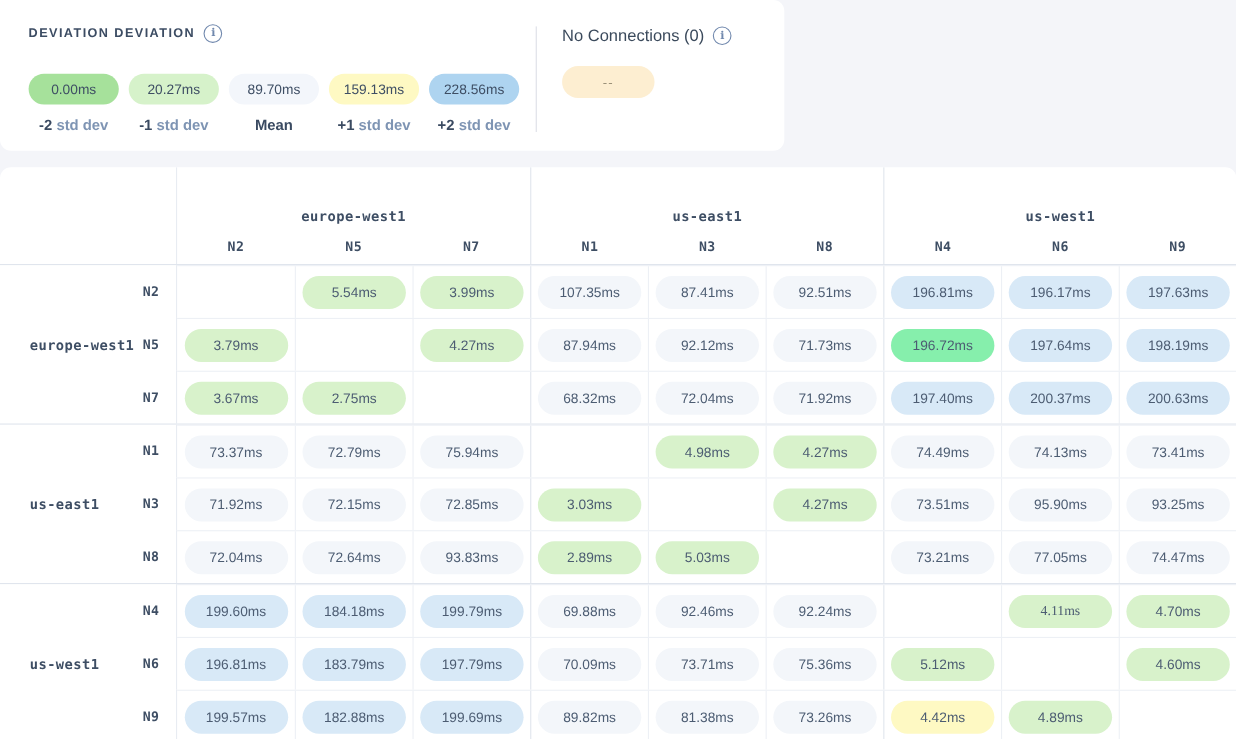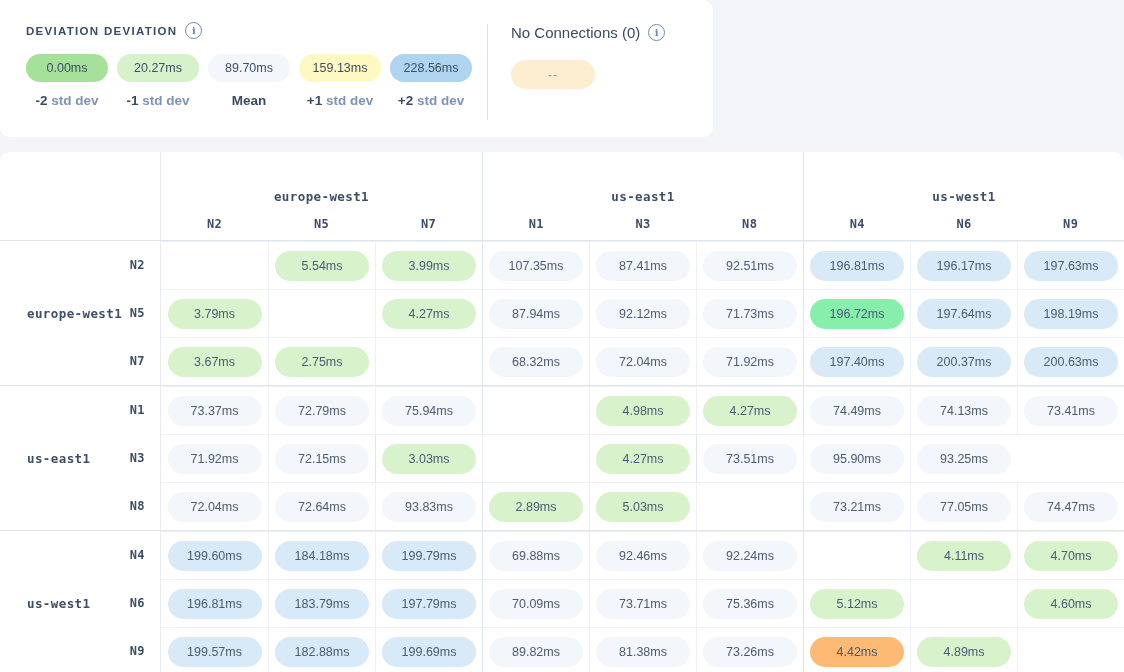--- a/index.html
+++ b/index.html
@@ -23,21 +23,21 @@
   .sd-title {
     font-size: 11.5px; font-weight: 700; letter-spacing: 1.3px;
     color: #3c4c63;
   }
   .info {
     width: 17px; height: 17px; border: 1.4px solid #7088ad; border-radius: 50%;
     color: #7088ad; font-size: 10px; font-weight: 700;
     display: inline-flex; align-items: center; justify-content: center;
     font-family: "DejaVu Serif", serif; cursor: pointer;
   }
-  .pills-row { display: flex; gap: 9px; margin-top: 15px; }
+  .pills-row { display: flex; gap: 9px; margin-top: 28px; }
   .legend-pill {
     width: 82px; height: 28px; border-radius: 14px;
     display: flex; align-items: center; justify-content: center;
     font-size: 12.5px; color: #3e4e64;
   }
   .labels-row { display: flex; gap: 9px; margin-top: 11px; }
   .legend-label {
     width: 82px; text-align: center; font-size: 13.5px;
   }
   .legend-label b { color: #3a4a61; font-weight: 700; }
@@ -293,20 +293,23 @@
         </div>
         <div class="grow">
           <div class="node-label mono">N3</div>
           <div class="cells">
             <div class="cell">
               <div class="pill" style="background: rgb(243, 246, 250);">71.92ms</div>
             </div>
             <div class="cell">
               <div class="pill" style="background: rgb(243, 246, 250);">72.15ms</div>
             </div>
+            <div class="cell">
+              <div class="pill" style="background: rgb(243, 246, 250);">72.85ms</div>
+            </div>
             <div class="cell gs">
               <div class="pill" style="background: rgb(216, 242, 203);">3.03ms</div>
             </div>
             <div class="cell"></div>
             <div class="cell">
               <div class="pill" style="background: rgb(216, 242, 203);">4.27ms</div>
             </div>
             <div class="cell gs">
               <div class="pill" style="background: rgb(243, 246, 250);">73.51ms</div>
             </div>
@@ -367,21 +370,21 @@
               <div class="pill" style="background: rgb(243, 246, 250);">69.88ms</div>
             </div>
             <div class="cell">
               <div class="pill" style="background: rgb(243, 246, 250);">92.46ms</div>
             </div>
             <div class="cell">
               <div class="pill" style="background: rgb(243, 246, 250);">92.24ms</div>
             </div>
             <div class="cell gs"></div>
             <div class="cell">
-              <div class="pill" style="background: rgb(216, 242, 203);">4.11ms</div>
+              <div class="pill" style="background: rgb(216, 242, 203); font-family: Liberation Serif, serif;">4.11ms</div>
             </div>
             <div class="cell">
               <div class="pill" style="background: rgb(216, 242, 203);">4.70ms</div>
             </div>
           </div>
         </div>
         <div class="grow">
           <div class="node-label mono">N6</div>
           <div class="cells">
             <div class="cell">
@@ -426,21 +429,21 @@
             <div class="cell gs">
               <div class="pill" style="background: rgb(243, 246, 250);">89.82ms</div>
             </div>
             <div class="cell">
               <div class="pill" style="background: rgb(243, 246, 250);">81.38ms</div>
             </div>
             <div class="cell">
               <div class="pill" style="background: rgb(243, 246, 250);">73.26ms</div>
             </div>
             <div class="cell gs">
-              <div class="pill" style="background: #fdba74;">4.42ms</div>
+              <div class="pill" style="background: #fef9c3;">4.42ms</div>
             </div>
             <div class="cell">
               <div class="pill" style="background: rgb(216, 242, 203);">4.89ms</div>
             </div>
             <div class="cell"></div>
           </div>
         </div>
       </div>
     </div>
 </div>

